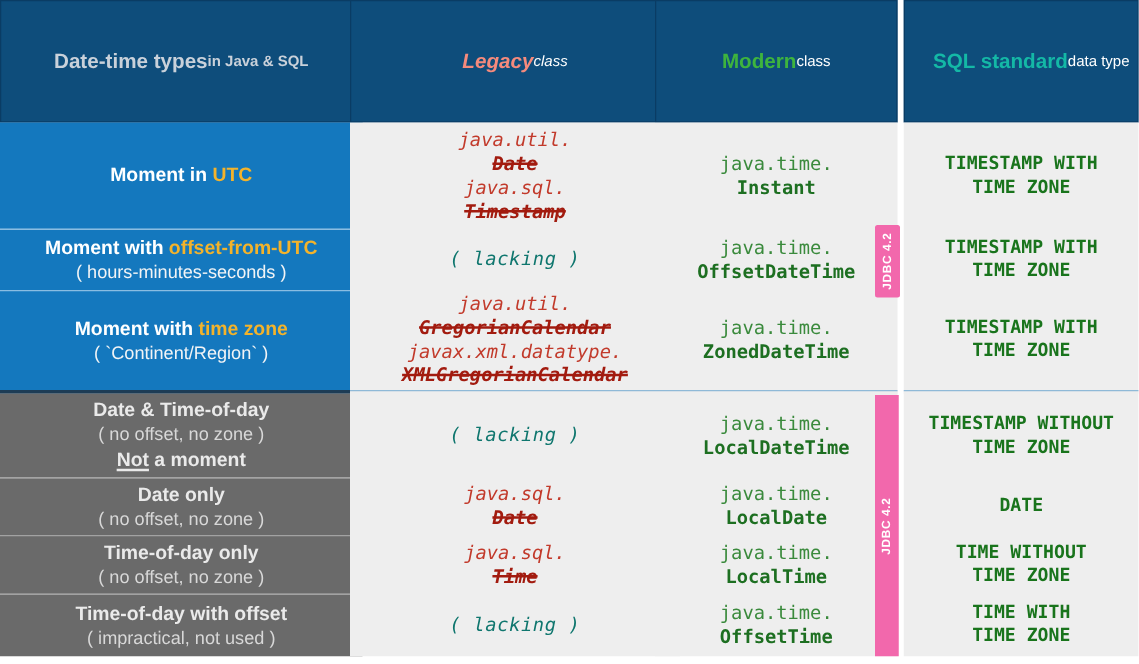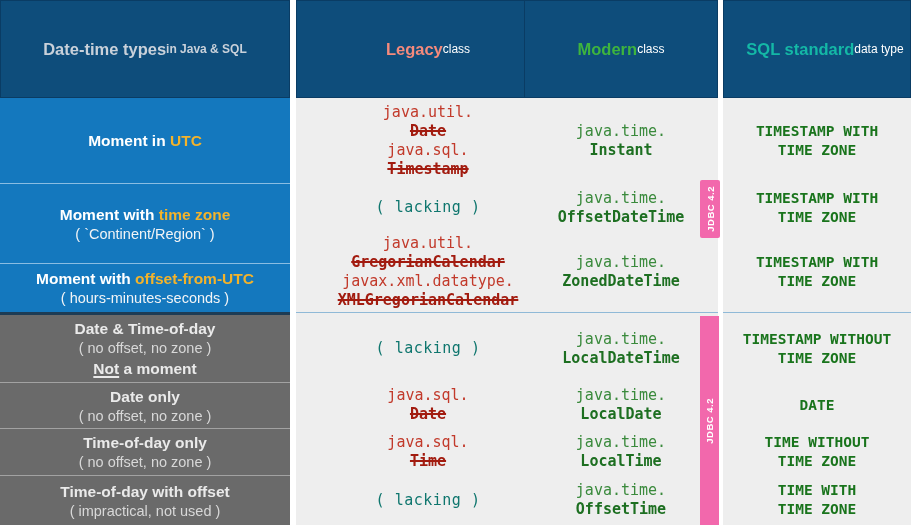--- a/index.html
+++ b/index.html
@@ -3,21 +3,21 @@
 <meta charset="utf-8">
 <style>
   html,body{margin:0;padding:0;background:#fff;}
   .canvas{
     position:relative;width:911px;height:531px;background:#ffffff;
     font-family:"Liberation Sans",sans-serif;overflow:hidden;
     -webkit-font-smoothing:antialiased;
   }
   .col{position:absolute;top:0;height:525px;}
   .col1{left:0;width:290px;}
-  .col2{left:296px;width:264px;}
+  .col2{left:280px;width:264px;font-style:italic;}
   .col3{left:524px;width:194px;}
   .col4{left:723px;width:188px;}
 
   .hdr{
     height:96px;background:#0e4d7b;border:1px solid #0a3c64;
     display:flex;flex-direction:row;justify-content:center;align-items:center;
     text-align:center;
   }
   .hdr .l1{font-weight:bold;font-size:16.5px;line-height:22px;}
   .hdr .l2{font-size:12px;line-height:21px;color:#ffffff;}
@@ -78,27 +78,27 @@
 
   <div class="col col1">
     <div class="hdr">
       <div class="l1">Date-time types</div>
       <div class="l2">in Java &amp; SQL</div>
     </div>
     <div class="body" id="body-labels">
         <div class="rowslot lbl-blue" style="height: 85px;">
           <div class="lbl-main"><span>Moment in </span><span class="accent">UTC</span></div>
         </div>
+        <div class="rowslot lbl-blue sep" style="height: 49px;">
+          <div class="lbl-main"><span>Moment with </span><span class="accent">offset-from-UTC</span></div>
+          <div class="lbl-sub"><span>( hours-minutes-seconds )</span></div>
+        </div>
         <div class="rowslot lbl-blue sep" style="height: 80px;">
           <div class="lbl-main"><span>Moment with </span><span class="accent">time zone</span></div>
           <div class="lbl-sub"><span>( `Continent/Region` )</span></div>
-        </div>
-        <div class="rowslot lbl-blue sep" style="height: 49px;">
-          <div class="lbl-main"><span>Moment with </span><span class="accent">offset-from-UTC</span></div>
-          <div class="lbl-sub"><span>( hours-minutes-seconds )</span></div>
         </div>
         <div class="rowslot divider-dark" style="height: 3px;"></div>
         <div class="rowslot lbl-gray" style="height: 67px; text-align: right;">
           <div class="lbl-main"><span>Date &amp; Time-of-day</span></div>
           <div class="lbl-sub"><span>( no offset, no zone )</span></div>
           <div class="lbl-main"><span class="uline">Not</span><span> a moment</span></div>
         </div>
         <div class="rowslot lbl-gray sep" style="height: 46px;">
           <div class="lbl-main"><span>Date only</span></div>
           <div class="lbl-sub"><span>( no offset, no zone )</span></div>

